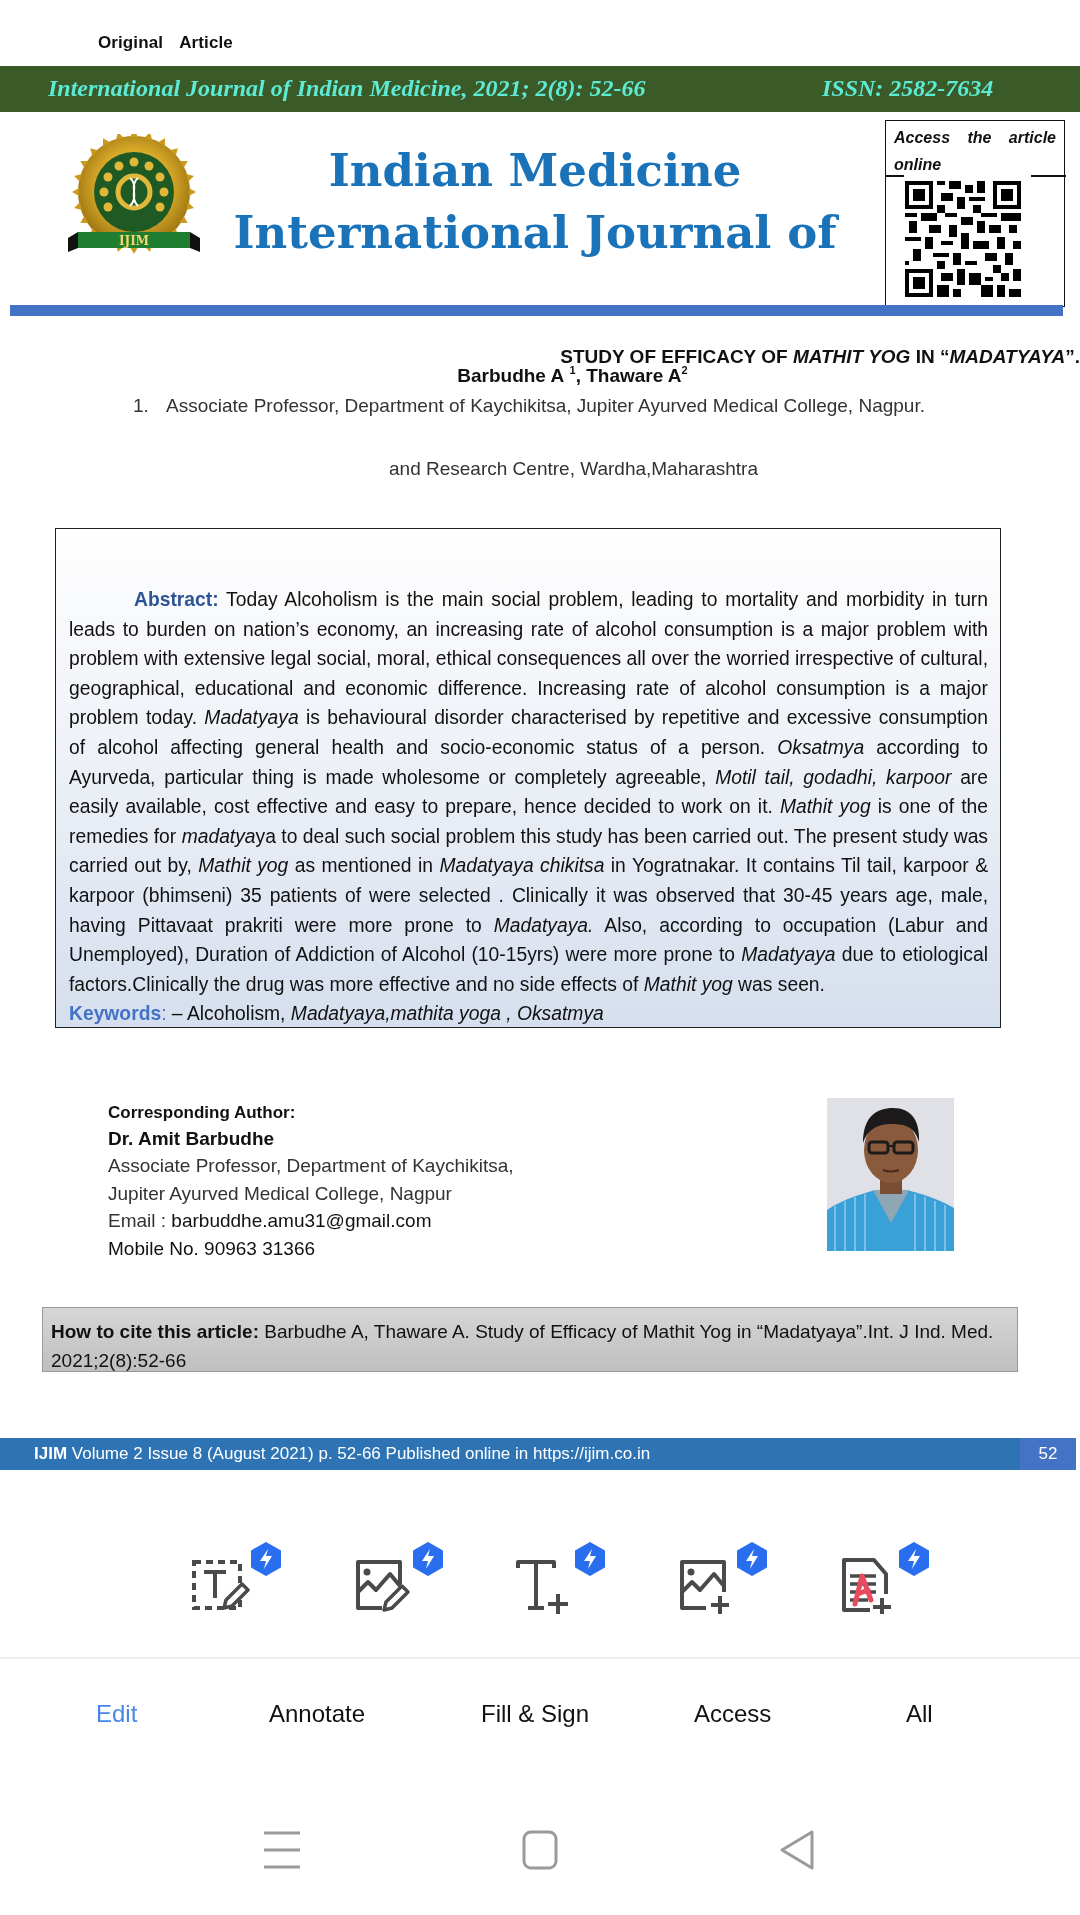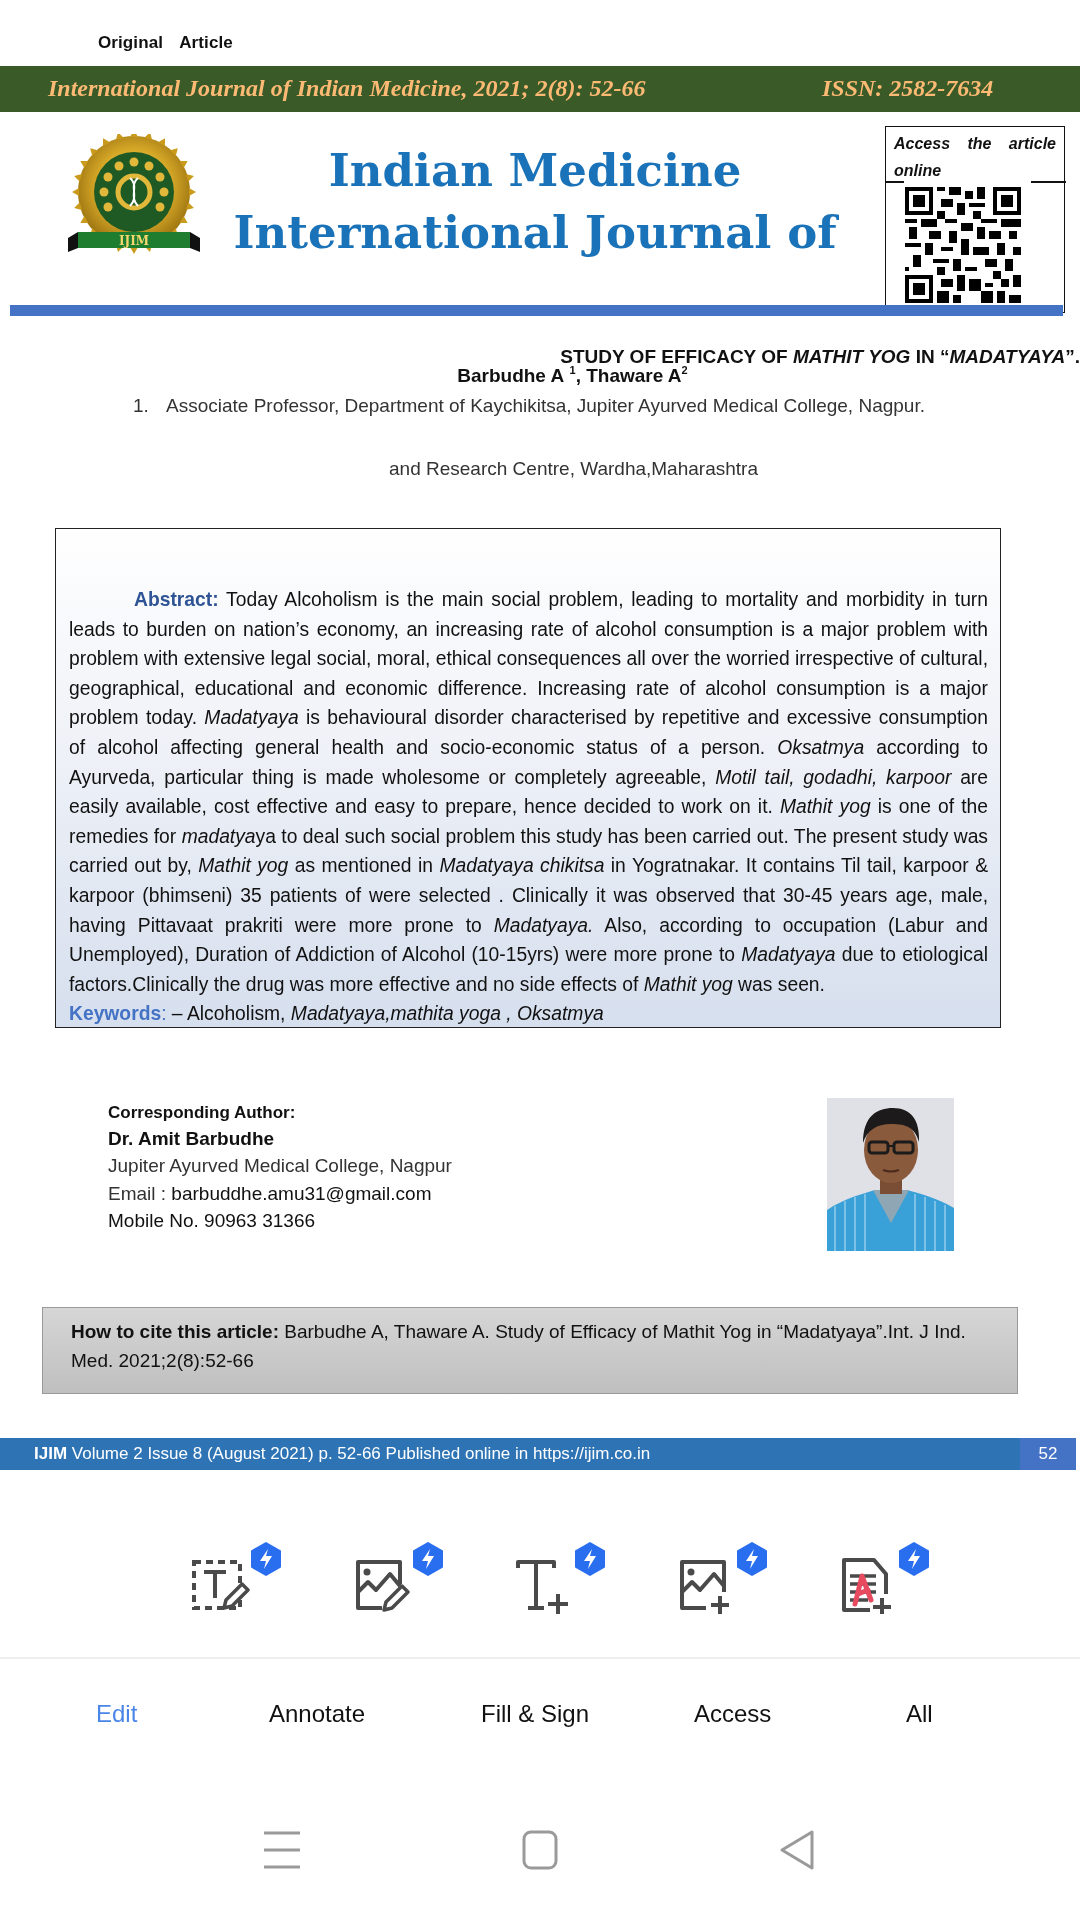--- a/index.html
+++ b/index.html
@@ -4,31 +4,31 @@
 <style>
   * { box-sizing: border-box; margin: 0; padding: 0; }
   html, body { width: 1080px; height: 1915px; background: #ffffff; overflow: hidden; }
   body { position: relative; font-family: "Liberation Sans", sans-serif; color: #111; }
 
   .page { position: absolute; left: 0; top: 0; width: 1080px; height: 1490px; background: #fff; }
   .narrow { font-family: "Liberation Sans", sans-serif; font-stretch: condensed; }
 
   .article-type { position: absolute; left: 98px; top: 33px; font-size: 17px; font-weight: bold; color: #111; letter-spacing: 0.1px; word-spacing: 12px; }
 
-  .green-band { position: absolute; left: 0; top: 66px; width: 1080px; height: 46px; background: #3a5a27; color: #fdba74;
+  .green-band { position: absolute; left: 0; top: 66px; width: 1080px; height: 46px; background: #3a5a27; color: #5eead4;
     font-family: "Liberation Serif", serif; font-style: italic; font-weight: bold; font-size: 24px; }
   .green-band .left { position: absolute; left: 48px; top: 9px; }
   .green-band .right { position: absolute; left: 822px; top: 9px; }
 
   .logo { position: absolute; left: 64px; top: 134px; width: 140px; height: 122px; }
 
   .journal-title { position: absolute; left: 210px; top: 140px; width: 650px; text-align: center; color: #1a73b8;
     font-family: "DejaVu Serif", serif; font-weight: bold; font-size: 45px; line-height: 62px; }
 
-  .qr-box { position: absolute; left: 885px; top: 126px; width: 180px; height: 187px; border: 1.5px solid #111; background: #fff; }
+  .qr-box { position: absolute; left: 885px; top: 120px; width: 180px; height: 187px; border: 1.5px solid #111; background: #fff; }
   .qr-box .caption { position: absolute; left: 8px; top: 3px; width: 162px; font-size: 16px; font-style: italic; font-weight: bold; line-height: 27px; text-align: justify; text-align-last: justify; }
   .qr-box .caption span.l2 { text-align-last: left; display: block; }
   .qr-box .rule { position: absolute; left: 0; top: 54px; width: 18px; height: 1.5px; background: #111; }
   .qr-box .rule.r { left: 145px; width: 35px; }
   .qr-box svg { position: absolute; left: 19px; top: 60px; }
 
   .blue-rule { position: absolute; left: 10px; top: 305px; width: 1053px; height: 11px; background: #4472c4; }
 
   .paper-title { position: absolute; left: 0; top: 334px; width: 1080px; text-align: right; font-size: 19px; font-weight: bold; color: #111; margin-top: 12px; }
   .authors { position: absolute; left: 0; top: 364px; width: 1080px; padding-left: 65px; text-align: center; font-size: 19px; font-weight: bold; }
@@ -47,21 +47,21 @@
   .abstract .kw { color: #4472c4; font-weight: bold; }
 
   .corr { position: absolute; left: 108px; top: 1100px; }
   .corr .h { font-size: 17px; font-weight: bold; line-height: 25px; }
   .corr .name { font-size: 19px; font-weight: bold; line-height: 27px; }
   .corr .line { font-size: 19px; color: #333; line-height: 27.5px; }
   .corr .line.dark { color: #111; }
 
   .photo { position: absolute; left: 827px; top: 1098px; width: 127px; height: 153px; overflow: hidden; background: #dfe0e4; }
 
-  .cite { position: absolute; left: 42px; top: 1307px; width: 976px; height: 87px; background: linear-gradient(#d6d6d6, #bfbfbf); border: 1px solid #999; padding: 9px 28px; font-size: 19px; line-height: 29px; color: #111; }
+  .cite { position: absolute; left: 42px; top: 1307px; width: 976px; height: 65px; background: linear-gradient(#d6d6d6, #bfbfbf); border: 1px solid #999; padding: 9px 8px; font-size: 19px; line-height: 29px; color: #111; }
   .cite b { font-weight: bold; }
 
   .footer-bar { position: absolute; left: 0; top: 1438px; width: 1076px; height: 32px; background: #2e74b5; color: #fff; font-size: 17px; }
   .footer-bar .txt { position: absolute; left: 34px; top: 6px; }
   .footer-bar .pg { position: absolute; right: 0; top: 0; width: 56px; height: 32px; background: #4472c4; text-align: center; line-height: 32px; }
 
   .toolbar { position: absolute; left: 0; top: 1490px; width: 1080px; height: 168px; background: #fff; }
   .tool { position: absolute; top: 52px; width: 90px; height: 80px; }
   .tool svg.main { position: absolute; left: 0; top: 12px; }
   .tool .badge { position: absolute; left: 60px; top: 0; }
@@ -239,20 +239,21 @@
   <div class="affil affil3 narrow">and Research Centre, Wardha,Maharashtra</div>
 
   <div class="abstract">
     <p class="first narrow"><span class="lead">Abstract:</span><span> Today Alcoholism is the main social problem, leading to mortality and morbidity in turn leads to burden on nation’s economy, an increasing rate of alcohol consumption is a major problem with problem with extensive legal social, moral, ethical consequences all over the worried irrespective of cultural, geographical, educational and economic difference. Increasing rate of alcohol consumption is a major problem today. </span><i>Madatyaya</i><span> is behavioural disorder characterised by repetitive and excessive consumption of alcohol affecting general health and socio-economic status of a person. </span><i>Oksatmya</i><span> according to Ayurveda, particular thing is made wholesome or completely agreeable, </span><i>Motil tail, godadhi, karpoor</i><span> are easily available, cost effective and easy to prepare, hence decided to work on it. </span><i>Mathit  yog</i><span> is one of the remedies for </span><i>madatya</i><span>ya to deal such social problem this study has been carried out. The present study was carried out by, </span><i>Mathit yog</i><span> as mentioned in </span><i>Madatyaya chikitsa</i><span> in Yogratnakar. It contains Til tail, karpoor &amp; karpoor (bhimseni) 35 patients of were selected . Clinically it was observed that 30-45 years age, male, having Pittavaat prakriti were more prone to </span><i>Madatyaya.</i><span> Also, according to occupation (Labur and Unemployed), Duration of Addiction of Alcohol (10-15yrs) were more prone to </span><i>Madatyaya</i><span> due to etiological factors.Clinically the drug was more effective and no side effects of </span><i>Mathit yog</i><span> was seen.</span></p>
     <p class="narrow" style="text-align:left;"><span class="kw">Keywords</span><span style="color:#4472c4">:</span><span> – Alcoholism, </span><i>Madatyaya,mathita yoga , Oksatmya</i></p>
   </div>
 
   <div class="corr narrow">
     <div class="h">Corresponding Author:</div>
     <div class="name">Dr. Amit Barbudhe</div>
+    <div class="line">Associate Professor, Department of Kaychikitsa,</div>
     <div class="line">Jupiter Ayurved Medical College, Nagpur</div>
     <div class="line"><span>Email : </span><span style="color:#111">barbuddhe.amu31@gmail.com</span></div>
     <div class="line dark">Mobile No. 90963 31366</div>
   </div>
 
   <div class="photo">
     <svg width="127" height="153" viewBox="0 0 127 153">
       <rect width="127" height="153" fill="#e0e1e6"></rect>
       <path d="M0,153 L0,112 C18,100 35,96 48,92 L80,92 C94,96 110,100 127,110 L127,153 Z" fill="#3aa1d8"></path>
       <g stroke="#d8eef9" stroke-width="1.2" opacity="0.7">

